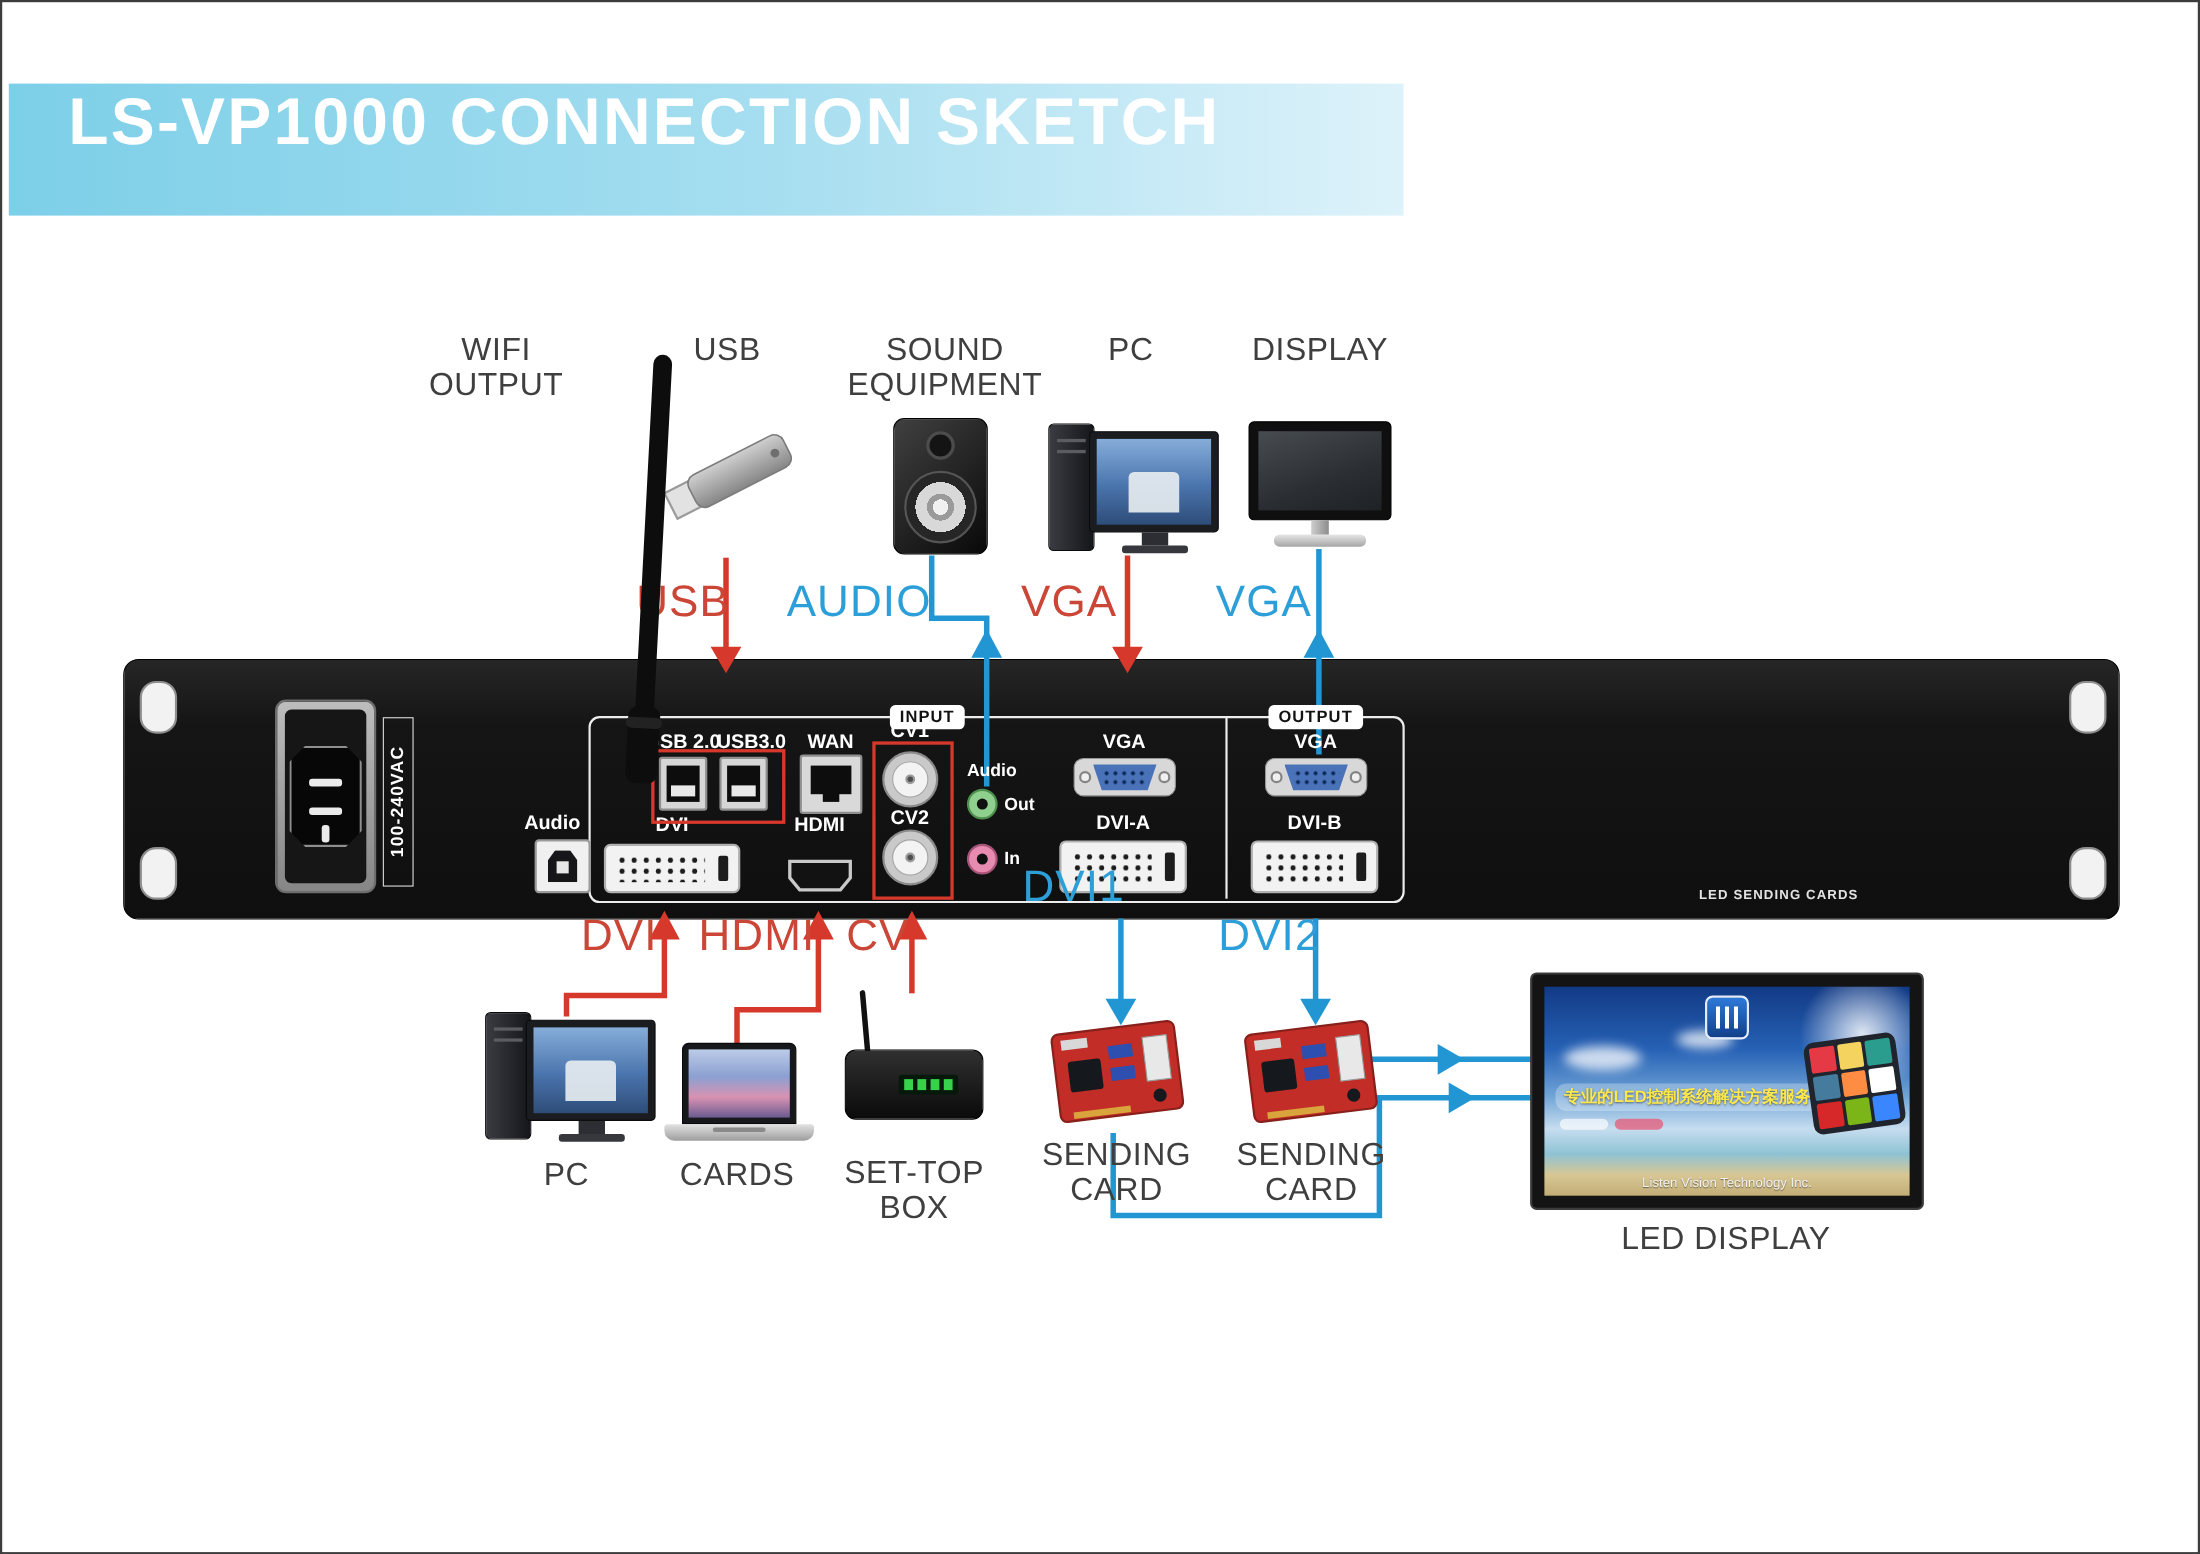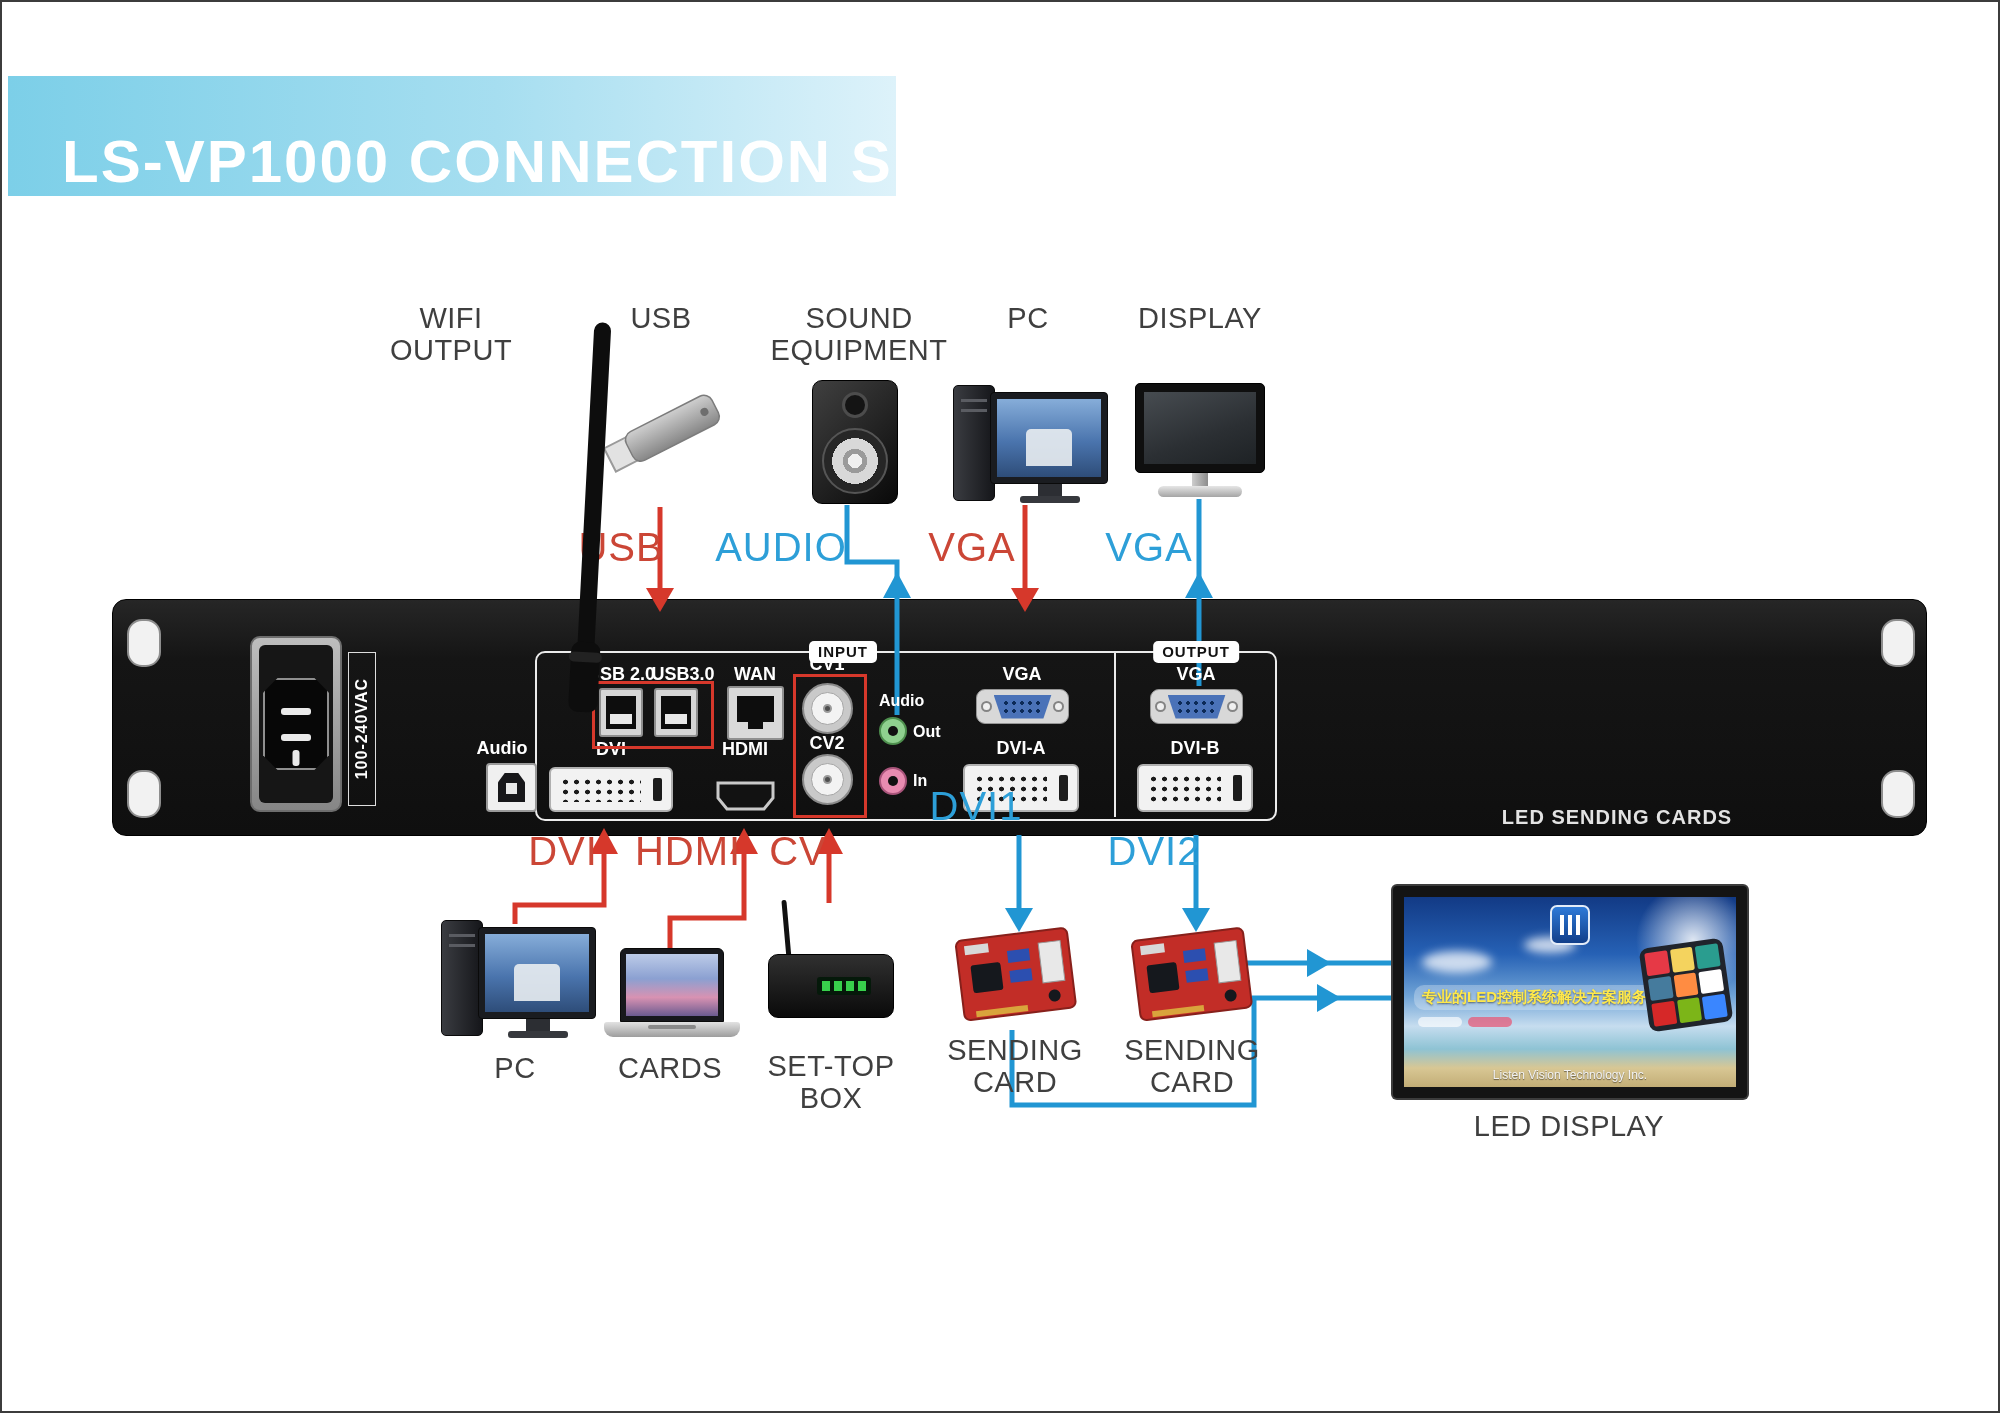--- a/index.html
+++ b/index.html
@@ -1,21 +1,21 @@
 <!DOCTYPE html>
 <html><head>
 <meta charset="utf-8">
 <style>
   html,body{margin:0;padding:0;background:#fff;}
   .canvas{position:relative;width:2000px;height:1413px;background:#fff;overflow:hidden;
           font-family:"Liberation Sans",sans-serif;box-sizing:border-box;border:2px solid #3c3c3c;}
   
-  .banner{position:absolute;left:6px;top:74px;width:888px;height:120px;z-index:2;
+  .banner{position:absolute;left:6px;top:74px;width:1268px;height:120px;z-index:2;
           background:linear-gradient(90deg,#7ccfe8 0%,#a6def0 55%,#ddf2fa 100%);
-          display:flex;align-items:flex-end;}
+          display:flex;align-items:flex-start;}
   .banner h1{margin:0 0 0 54px;font-size:60px;font-weight:bold;color:#fff;letter-spacing:2px;white-space:nowrap;}
   
   .lbl{position:absolute;transform:translateX(-50%);font-size:29px;color:#3f3f3f;letter-spacing:.5px;white-space:nowrap;z-index:4;}
   .conn{position:absolute;transform:translateX(-50%);font-size:40px;letter-spacing:1px;white-space:nowrap;z-index:4;}
   .conn.red{color:#cb4636;}
   .conn.blue{color:#2d9fd8;}
   .plabel{position:absolute;transform:translateX(-50%);color:#fff;font-weight:bold;font-size:18px;white-space:nowrap;z-index:4;}
   .plabel.sm{font-size:16px;font-weight:600;transform:none;}
   .badge{position:absolute;background:#fff;color:#121212;font-weight:bold;font-size:15px;line-height:22px;
          padding:0 9px;border-radius:5px;letter-spacing:1px;z-index:5;transform:translateX(-50%);}
@@ -184,21 +184,21 @@
   <div class="plabel" style="left:753px;top:662px">WAN</div>
   <div class="plabel" style="left:825px;top:652px">CV1</div>
   <div class="plabel" style="left:825px;top:731px">CV2</div>
   <div class="plabel sm" style="left:877px;top:690px">Audio</div>
   <div class="plabel sm" style="left:911px;top:721px">Out</div>
   <div class="plabel sm" style="left:911px;top:770px">In</div>
   <div class="plabel" style="left:1020px;top:662px">VGA</div>
   <div class="plabel" style="left:1019px;top:736px">DVI-A</div>
   <div class="plabel" style="left:1194px;top:662px">VGA</div>
   <div class="plabel" style="left:1193px;top:736px">DVI-B</div>
-  <div class="plabel" style="left:1615px;top:804px;font-size:20px;letter-spacing:1px;color:#e3e3e3">LED SENDING CARDS</div>
+  <div class="plabel" style="left:1615px;top:804px;font-size:12px;letter-spacing:1px;color:#e3e3e3">LED SENDING CARDS</div>
 
   <div class="usbb-port" style="left:484px;top:761px"></div>
   <div class="dvi-port" style="left:547px;top:765px;width:124px;height:45px">
     <div class="dvi-pins"></div>
     <div class="dvi-slot"></div>
   </div>
   <svg class="hdmi-port" style="left:713px;top:778px" width="61" height="32">
     <path d="M3 3 h55 v15 l-9 11 h-37 l-9 -11 z" fill="#121212" stroke="#c9c9c9" stroke-width="3"></path>
   </svg>
   <div class="usb-port" style="left:597px;top:686px"></div>

